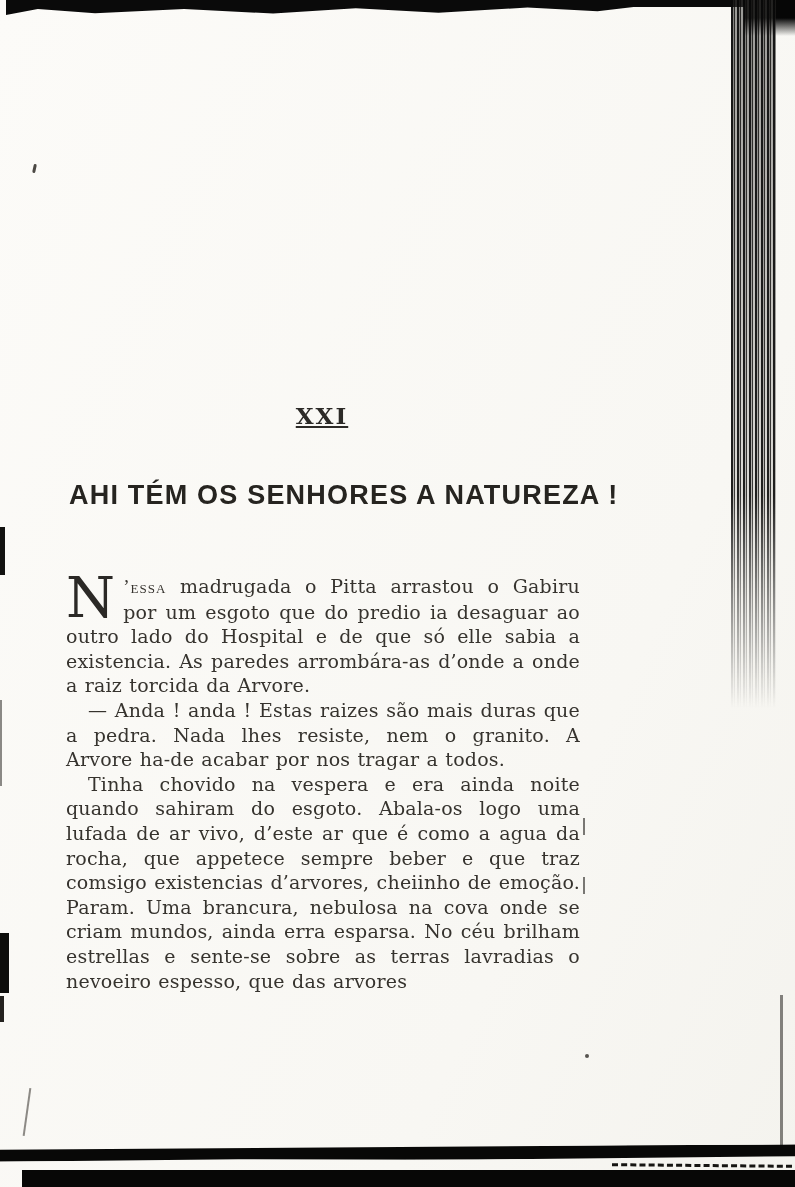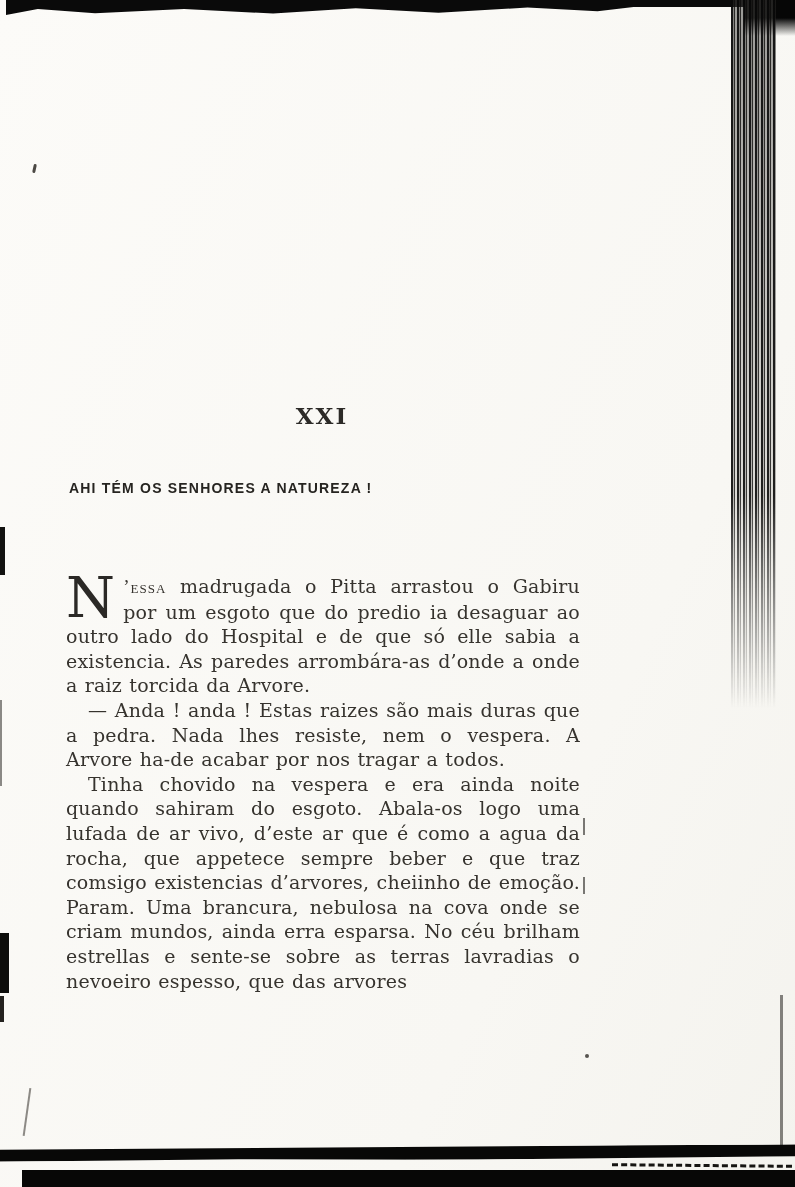--- a/index.html
+++ b/index.html
@@ -22,30 +22,31 @@
   .chapter-number {
     position: absolute;
     top: 402px;
     left: 66px;
     width: 512px;
     text-align: center;
     font-weight: bold;
     font-size: 23px;
     letter-spacing: 2px;
     color: #2c2a27;
+    text-decoration: underline;
   }
   .title {
     position: absolute;
     top: 480px;
     left: 69px;
     width: 520px;
     margin: 0;
     font-family: "Liberation Sans", sans-serif;
     font-weight: bold;
-    font-size: 14px;
+    font-size: 27px;
     letter-spacing: 1.2px;
     color: #262420;
     white-space: nowrap;
   }
   .text-block {
     position: absolute;
     top: 574px;
     left: 66px;
     width: 514px;
     font-size: 19px;
@@ -131,21 +132,21 @@
 
   <div class="chapter-number">XXI</div>
 
   <h1 class="title">AHI TÉM OS SENHORES A NATUREZA !</h1>
 
   <div class="text-block">
     <p><span class="dropcap">N</span><span class="lead-in">’essa</span>
       <span>madrugada o Pitta arrastou o Gabiru por um esgoto que do predio ia desaguar ao outro lado do Hospital e de que só elle sabia a existencia. As paredes arrombára-as d’onde a onde a raiz torcida da Arvore.</span>
     </p>
     <p class="indent">
-      <span>— Anda ! anda ! Estas raizes são mais duras que a pedra. Nada lhes resiste, nem o vespera. A Arvore ha-de acabar por nos tragar a todos.</span>
+      <span>— Anda ! anda ! Estas raizes são mais duras que a pedra. Nada lhes resiste, nem o granito. A Arvore ha-de acabar por nos tragar a todos.</span>
     </p>
     <p class="indent">
       <span>Tinha chovido na vespera e era ainda noite quando sahiram do esgoto. Abala-os logo uma lufada de ar vivo, d’este ar que é como a agua da rocha, que appetece sempre beber e que traz comsigo existencias d’arvores, cheiinho de emoção. Param. Uma brancura, nebulosa na cova onde se criam mundos, ainda erra esparsa. No céu brilham estrellas e sente-se sobre as terras lavradias o nevoeiro espesso, que das arvores</span>
     </p>
   </div>
 
   <div class="artifact top-band"></div>
   <div class="artifact top-strip-right"></div>
   <div class="artifact top-right-corner"></div>
   <div class="artifact right-band"></div>

